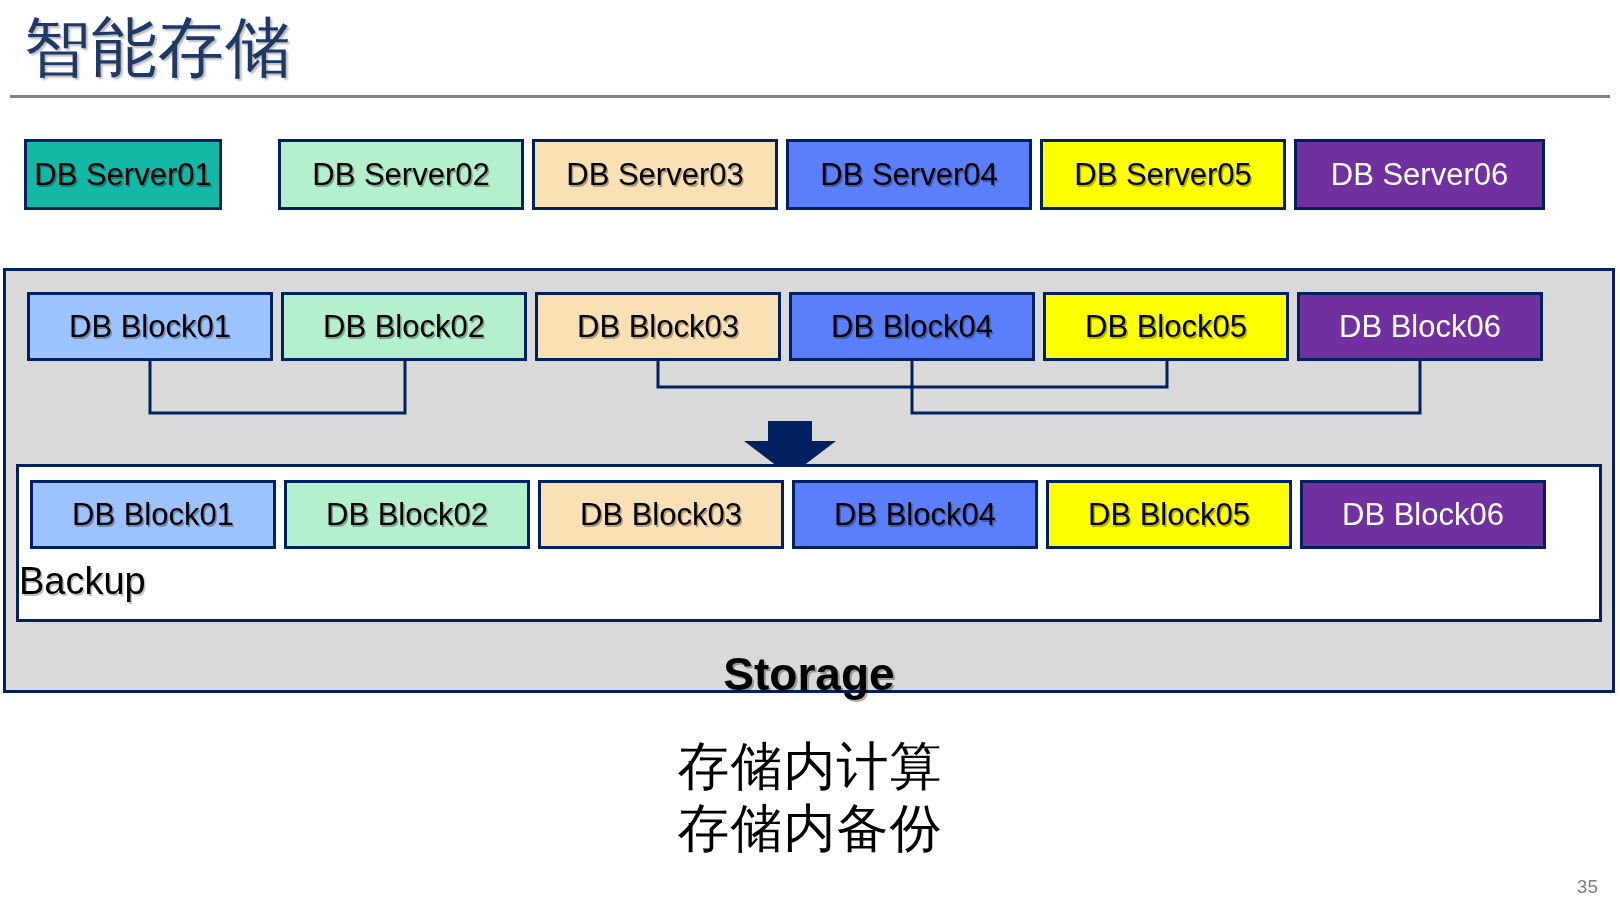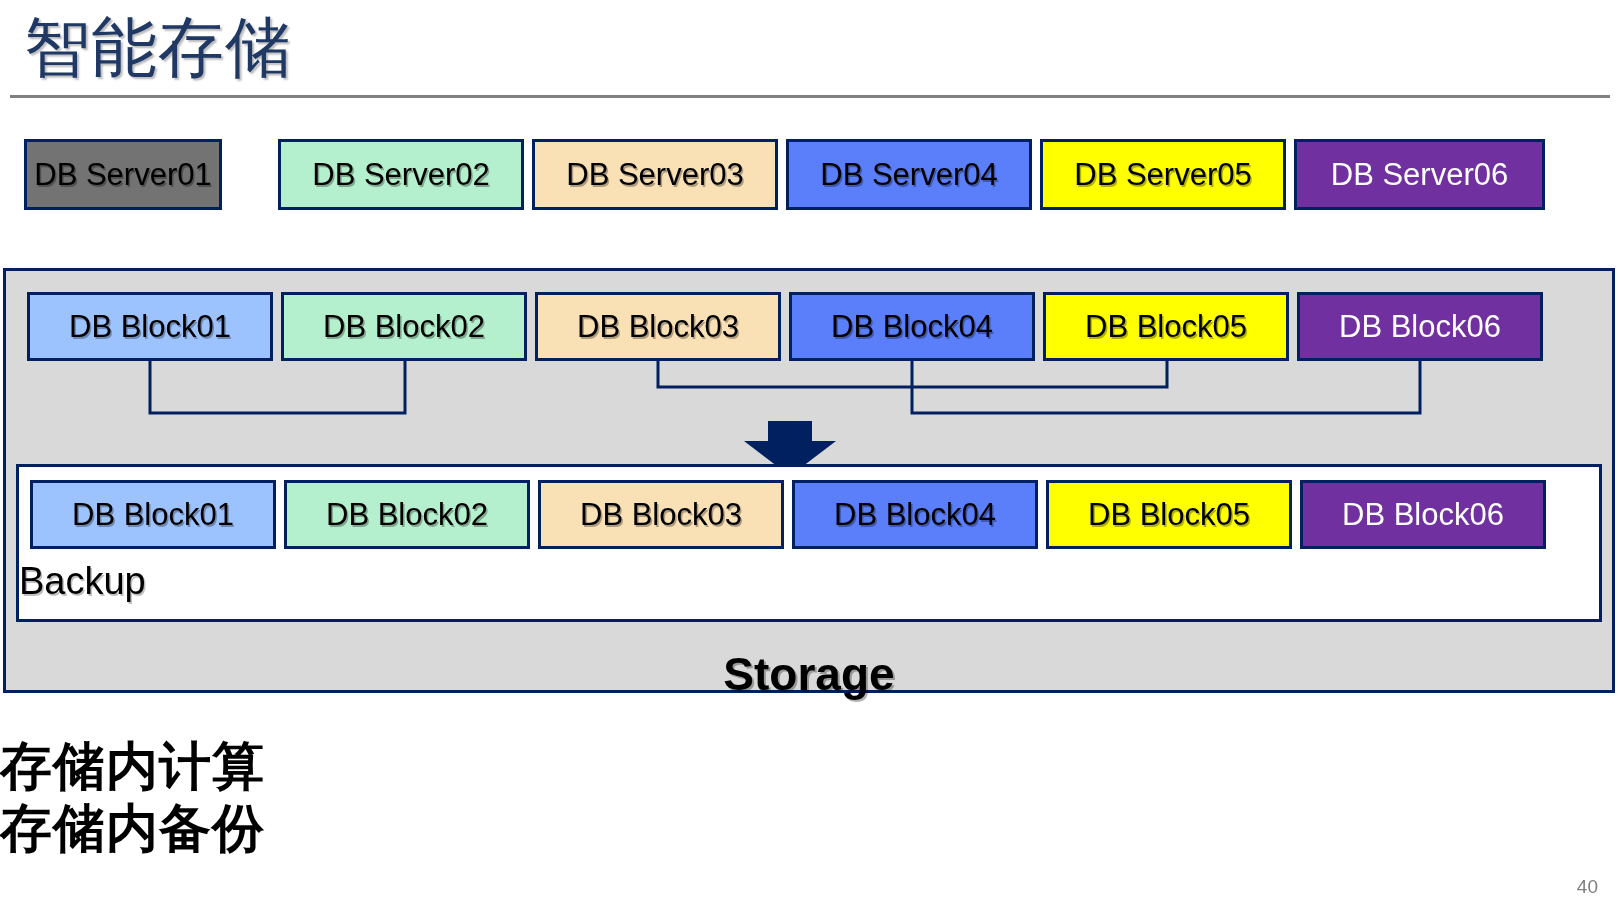--- a/index.html
+++ b/index.html
@@ -106,42 +106,42 @@
 
   
   #connectors { position: absolute; left: 0; top: 0; width: 1612px; height: 425px; pointer-events: none; }
 
   
   #caption {
     position: absolute;
     left: 0;
     top: 735px;
     width: 1620px;
+    text-align: center;
     font-size: 52px;
     line-height: 62px;
     color: #000000;
     letter-spacing: 1px;
-    font-weight: bold;
   }
   #page-number {
     position: absolute;
     right: 22px;
     bottom: 12px;
     font-size: 19px;
     color: #7F7F7F;
   }
 </style>
 </head>
 <body>
 
 <div id="slide-title">智能存储</div>
 <div id="title-rule"></div>
 
 <div id="server-row">
-    <div class="dbbox light" style="left: 24px; top: 139px; width: 198px; height: 71px; background: #737373; color: rgb(0, 0, 0);">
+    <div class="dbbox light" style="left: 24px; top: 139px; width: 198px; height: 71px; background: #14b8a6; color: rgb(0, 0, 0);">
       <span>DB Server01</span>
     </div>
     <div class="dbbox light" style="left: 278px; top: 139px; width: 246px; height: 71px; background: rgb(181, 240, 206); color: rgb(0, 0, 0);">
       <span>DB Server02</span>
     </div>
     <div class="dbbox light" style="left: 532px; top: 139px; width: 246px; height: 71px; background: rgb(250, 224, 181); color: rgb(0, 0, 0);">
       <span>DB Server03</span>
     </div>
     <div class="dbbox light" style="left: 786px; top: 139px; width: 246px; height: 71px; background: rgb(91, 127, 250); color: rgb(0, 0, 0);">
       <span>DB Server04</span>
@@ -213,13 +213,13 @@
     <div class="dbbox onpurple" style="left: 1291px; top: 21px; width: 246px; height: 69px; background: rgb(112, 48, 160); color: rgb(255, 255, 255);">
       <span>DB Block06</span>
     </div>
   </div>
 
 <div id="caption">
   <div>存储内计算</div>
   <div>存储内备份</div>
 </div>
 
-<div id="page-number">40</div>
+<div id="page-number">35</div>
 
 </body></html>

